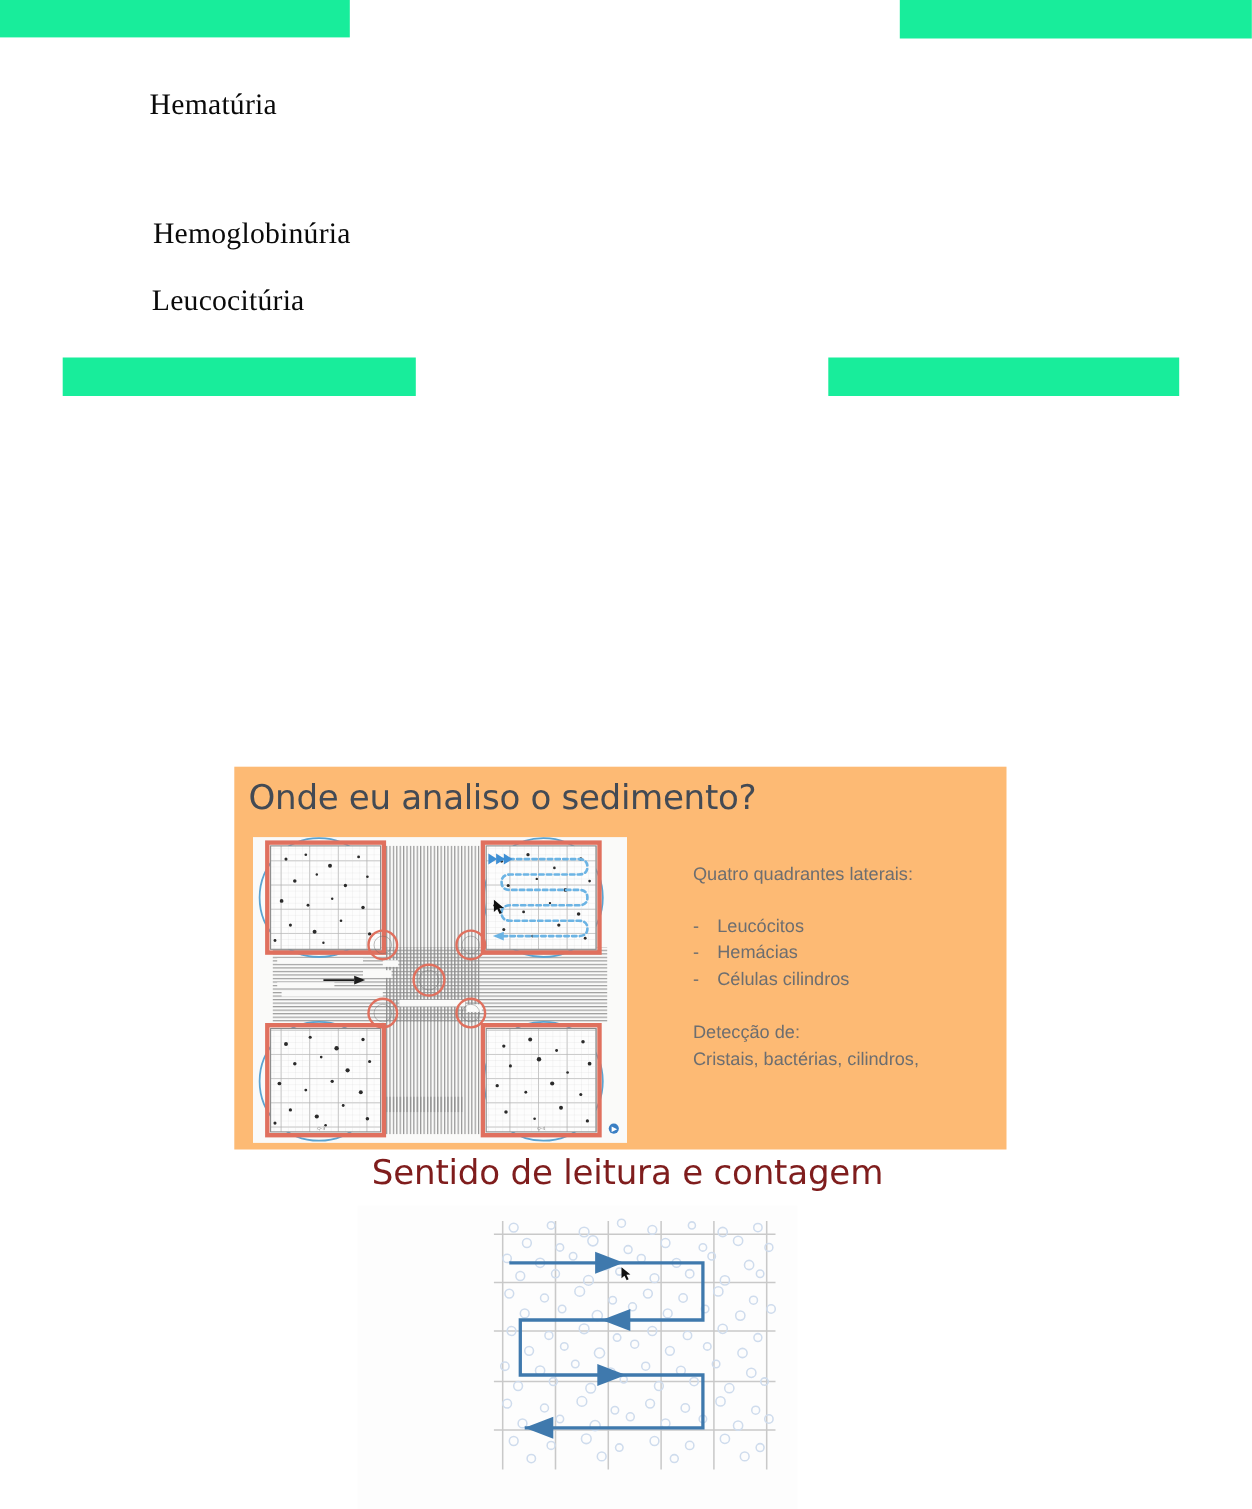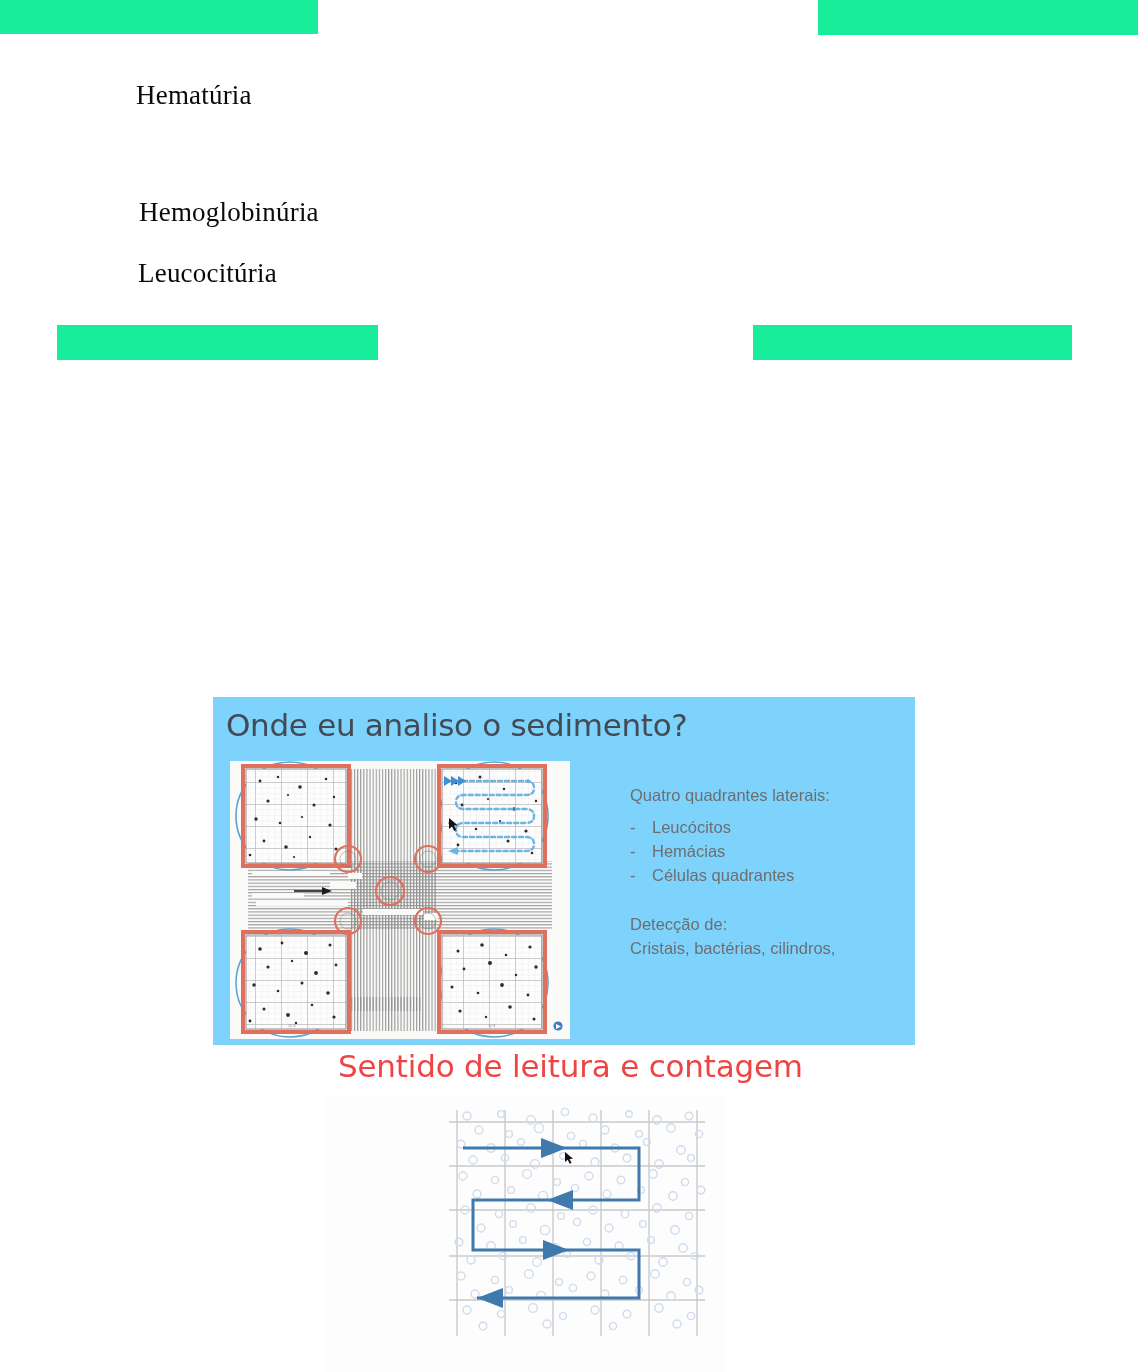--- a/index.html
+++ b/index.html
@@ -38,21 +38,21 @@
   #h-hemoglobinuria{ left: 139px; top: 168px; font-size: 27px; margin-top: 29px; }
   #h-leucocituria  { left: 138px; top: 258px; font-size: 27px; text-align: center; }
 
   
   #slide-one {
     position: absolute;
     left: 213px;
     top: 697px;
     width: 702px;
     height: 348px;
-    background: #7dd3fc;
+    background: #fdba74;
   }
   #slide-title {
     position: absolute;
     left: 13px;
     top: 10px;
     font-size: 31px;
     color: #434a54;
     font-family: "DejaVu Sans", sans-serif;
     letter-spacing: -0.3px;
     white-space: nowrap;
@@ -70,39 +70,39 @@
 
   
   #info-col {
     position: absolute;
     left: 417px;
     top: 89px;
     width: 285px;
     color: #6d6e70;
     font-family: "Liberation Sans", sans-serif;
   }
-  .info-head { font-size: 16.5px; margin: 0 0 10px 0; white-space: nowrap; }
+  .info-head { font-size: 16.5px; margin: 0 0 25px 0; white-space: nowrap; }
   .info-list { list-style: none; margin: 0 0 26px 0; padding: 0; }
   .info-list li {
     font-size: 16.5px;
     line-height: 1.46;
     white-space: nowrap;
     display: flex;
   }
   .info-list li .dash { width: 22px; flex: 0 0 22px; }
   .info-block { font-size: 16.5px; line-height: 1.42; }
   .info-block div { white-space: nowrap; }
 
   
   #caption {
     position: absolute;
     left: 338px;
     top: 1048px;
     font-size: 31px;
-    color: #ef4444;
+    color: #7f1d1d;
     font-family: "DejaVu Sans", sans-serif;
     letter-spacing: -0.2px;
     white-space: nowrap;
   }
 
   
   #slide-two {
     position: absolute;
     left: 325px;
     top: 1096px;
@@ -335,21 +335,21 @@
       <li>
         <span class="dash">-</span>
         <span>Leucócitos</span>
       </li>
       <li>
         <span class="dash">-</span>
         <span>Hemácias</span>
       </li>
       <li>
         <span class="dash">-</span>
-        <span>Células quadrantes</span>
+        <span>Células cilindros</span>
       </li>
     </ul>
 
     <div class="info-block">
       <div>Detecção de:</div>
       <div>Cristais,  bactérias,  cilindros,</div>
     </div>
   </div>
 </div>
 

